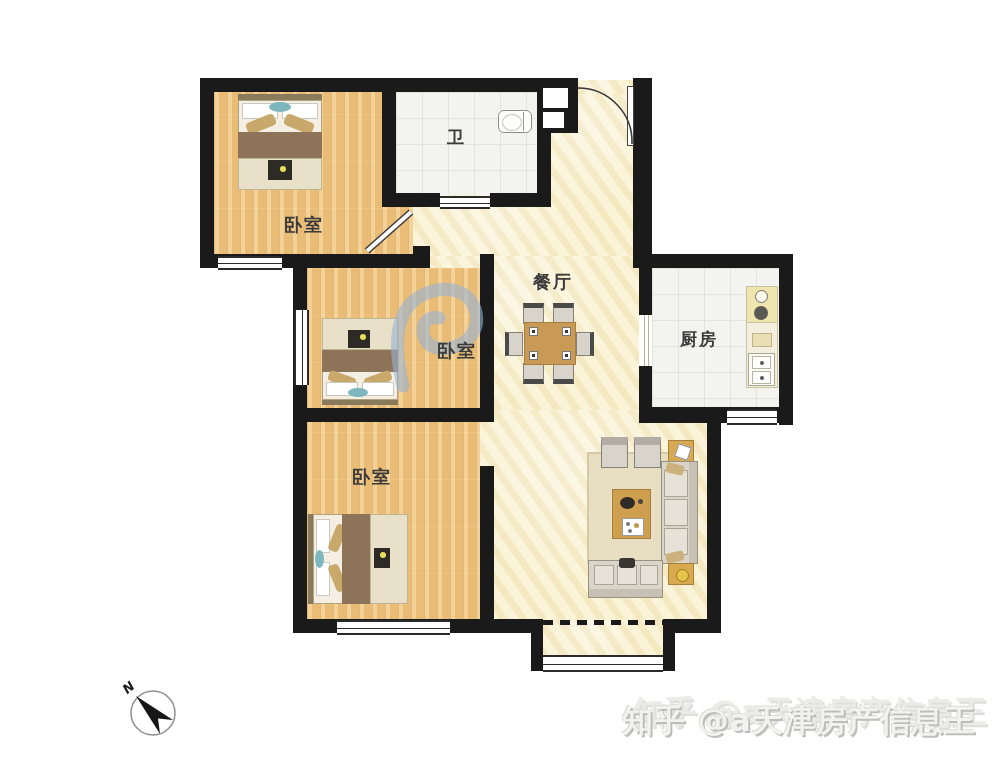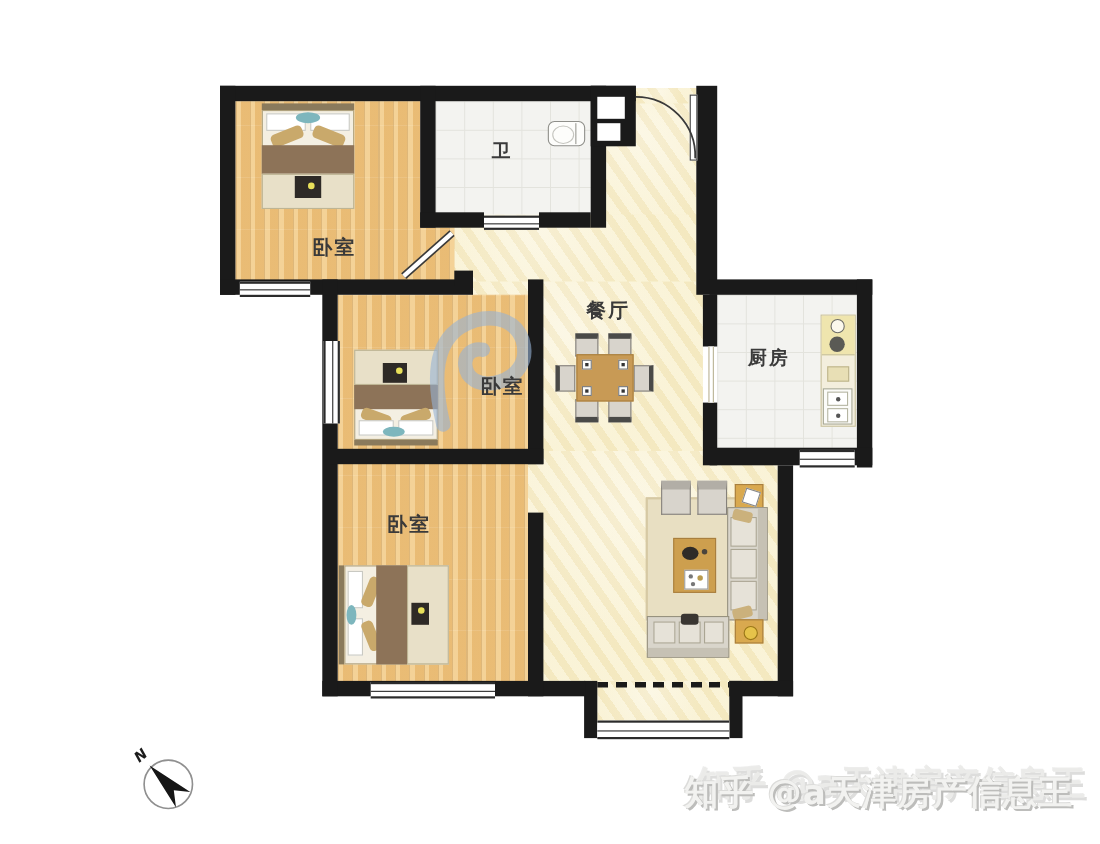--- a/index.html
+++ b/index.html
@@ -217,20 +217,20 @@
     <circle cx="153" cy="713" r="22" fill="#ffffff" stroke="#909090" stroke-width="1.5"></circle>
     <polygon points="136,696 173,720 158,718.5 160,734" fill="#161616"></polygon>
     <path d="M 403 386 C 393 344 395 312 419 297 C 443 283 468 289 475 309 C 481 328 470 344 450 348 C 435 351 424 344 423 332 C 422 322 430 316 439 318" fill="none" stroke="rgba(150,178,214,0.6)" stroke-width="13" stroke-linecap="round"></path>
   </svg>
 
   <div class="abs room-label" style="left:284px;top:213px;">卧室</div>
   <div class="abs room-label" style="left:437px;top:339px;">卧室</div>
   <div class="abs room-label" style="left:352px;top:465px;">卧室</div>
   <div class="abs room-label" style="left:447px;top:126px;font-size:17px;">卫</div>
   <div class="abs room-label" style="left:533px;top:270px;">餐厅</div>
-  <div class="abs room-label" style="left:680px;top:314px;font-size:17px;">厨房</div>
+  <div class="abs room-label" style="left:680px;top:328px;font-size:17px;">厨房</div>
 
   <div class="abs nlabel" style="left:123px;top:680px;transform:rotate(-40deg);">N</div>
 
   <div class="abs credit credit-ghost" style="left:634px;top:692px;">知乎 @a天津房产信息王</div>
   <div class="abs credit" style="left:622px;top:700px;">知乎 @a天津房产信息王</div>
 
 </div>
 
 </body></html>

